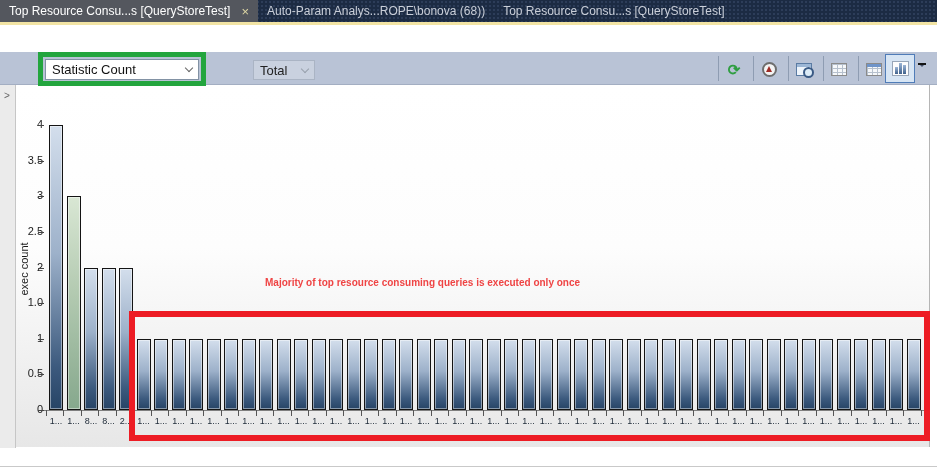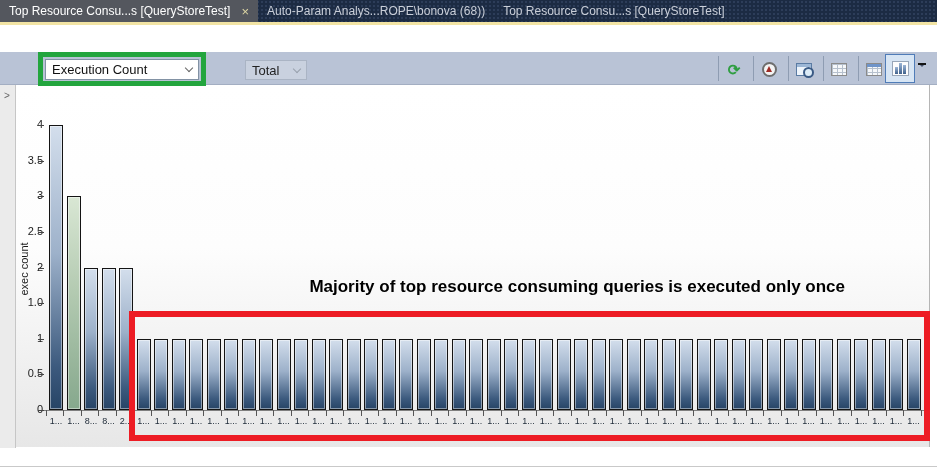--- a/index.html
+++ b/index.html
@@ -65,22 +65,22 @@
   .ytick-label{position:absolute;left:0;width:27px;text-align:right;font-size:11px;color:#1a1a1a;}
   .ytick-dash{position:absolute;left:22px;width:6px;height:1px;background:#444;}
   .baseline{position:absolute;left:28px;top:325px;width:880px;height:1px;background:#7f7f7f;}
   .xtick{position:absolute;top:325px;width:1px;height:6px;background:#555;}
   .xtick-label{position:absolute;top:331px;width:18px;text-align:center;font-size:9px;color:#1c2836;white-space:nowrap;}
   .bar{position:absolute;width:14px;border:1px solid #141414;
        background:linear-gradient(180deg,#d3deec 0%,#9db1ca 45%,#3c5a7e 85%,#274466 100%);
        box-shadow:inset 0 0 0 1px rgba(255,255,255,.45);}
   .bar.green{background:linear-gradient(180deg,#d9e7d4 0%,#b3cab1 45%,#86a88d 100%);}
 
-  .annotation{position:absolute;left:265px;top:277px;width:580px;text-align:right;
-              font-size:17px;font-weight:bold;color:#000000;z-index:4;}
+  .annotation{position:absolute;left:265px;top:277px;width:580px;text-align:left;
+              font-size:10px;font-weight:bold;color:#ef4444;z-index:4;}
   .redbox{position:absolute;left:129px;top:311px;width:801px;height:130px;border:6px solid #ed1c24;z-index:5;pointer-events:none;}
 
   
   .bottombar{position:absolute;left:0;top:447px;width:937px;height:20px;background:#fff;}
   .axis-btn{position:absolute;left:20px;right:3px;top:3px;height:16px;background:#ededed;border:1px solid #b0b0b0;
             display:flex;align-items:center;justify-content:center;font-size:12px;color:#222;}
   .axis-btn .chev{position:absolute;right:8px;border-color:#777;}
 </style>
 </head>
 <body>
@@ -98,27 +98,27 @@
     <div class="tab">
       <span>Top Resource Consu...s [QueryStoreTest]</span>
     </div>
   </div>
   <div class="goldline"></div>
 
 
   <div class="toolbar">
     <span class="tlabel" style="left:5px">Metric</span>
     <div class="dd" style="left:45px;top:7px;width:154px;height:21px">
-      <span>Execution Count</span>
+      <span>Statistic Count</span>
       <span class="chev"></span>
     </div>
     <div class="greenbox"></div>
 
     <span class="tlabel" style="left:213px">Statistic</span>
-    <div class="dd disabled" style="left:245px;top:8px;width:62px;height:20px">
+    <div class="dd disabled" style="left:253px;top:8px;width:62px;height:20px">
       <span>Total</span>
       <span class="chev"></span>
     </div>
 
     <div class="sep" style="left:718px"></div>
     <div class="tbtn" style="left:721px">
       <span class="ic-refresh">⟳</span>
     </div>
     <div class="sep" style="left:753px"></div>
     <div class="tbtn" style="left:756px">

